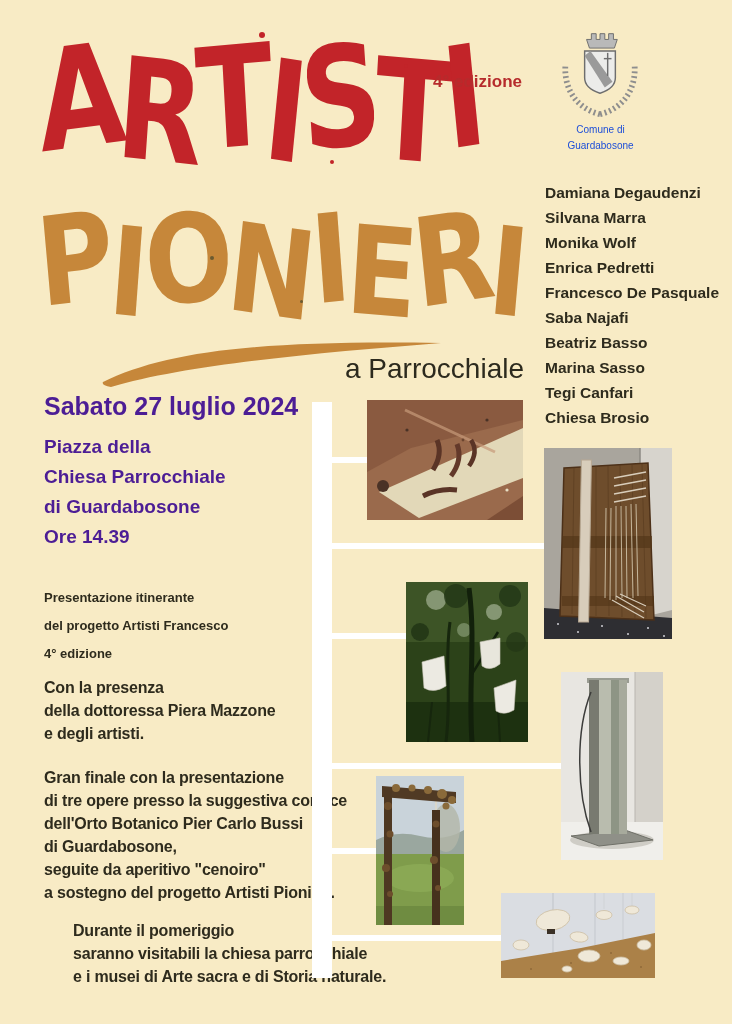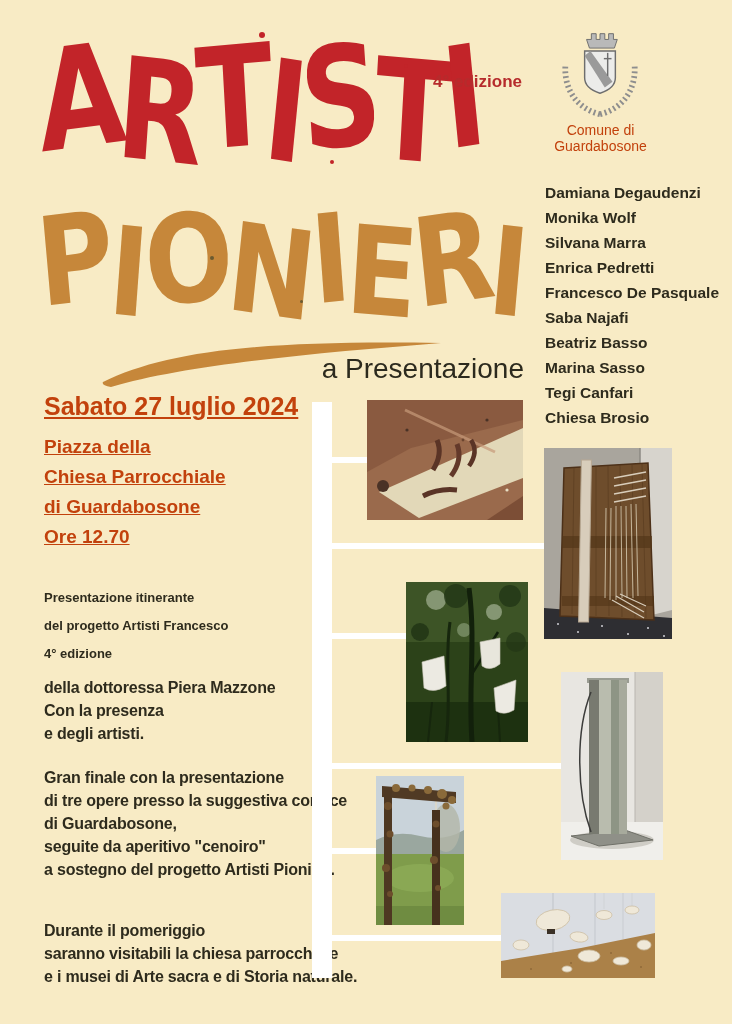--- a/index.html
+++ b/index.html
@@ -17,36 +17,36 @@
     transform:scaleY(1.25);transform-origin:left top;}
   .title-pionieri{left:38px;top:204px;font-size:104px;letter-spacing:-4px;color:#C6873A;
     transform:scaleY(1.18);transform-origin:left top;}
   .edition{left:433px;top:72px;font-size:17px;color:#B62B2C;font-weight:bold;}
   .swoosh{left:95px;top:332px;width:352px;height:56px;}
   .speck{border-radius:50%;}
 
   
   .crest{left:552px;top:28px;width:96px;height:92px;}
   .crest-caption{left:528px;top:122px;width:145px;text-align:center;
-    font-size:14px;line-height:16px;color:#c2410c;}
+    font-size:10px;line-height:16px;color:#1d4ed8;}
 
   
   .subtitle{left:314px;top:353px;width:210px;text-align:right;font-size:28px;color:#2C2A1E;}
   .artists{left:545px;top:180px;}
   .artist{font-size:15.5px;font-weight:bold;line-height:25px;color:#2E2B1D;}
 
   
-  .event-info{left:44px;top:392px;color:#c2410c;font-weight:bold;text-decoration:underline;}
+  .event-info{left:44px;top:392px;color:#4c1d95;font-weight:bold;}
   .event-date{font-size:25px;margin-bottom:11px;}
   .event-line{font-size:19px;line-height:30px;}
   .intro{left:44px;top:584px;font-size:13px;font-weight:bold;line-height:28px;}
   .para{left:44px;font-size:16px;font-weight:bold;line-height:23px;letter-spacing:-0.2px;}
   .presence{top:676px;}
   .finale{top:766px;}
-  .afternoon{top:919px;}
+  .afternoon{top:919px;margin-left:29px;}
 
   
   .band{left:312px;top:402px;width:20px;height:576px;background:#FFFFFF;}
   .branch{background:#FFFFFF;height:6px;}
 
   
   .photo{margin:0;padding:0;z-index:2;}
   .photo svg{display:block;width:100%;height:100%;}
 </style>
 </head>
@@ -77,56 +77,57 @@
     <line x1="58" y1="24" x2="58" y2="48" stroke="#6E6E6E" stroke-width="1.5"></line>
     <line x1="54" y1="30" x2="62" y2="30" stroke="#6E6E6E" stroke-width="1.5"></line>
   </svg>
   <div class="abs crest-caption">
     <div>Comune di</div>
     <div>Guardabosone</div>
   </div>
 
   <div class="abs artists">
     <div class="artist">Damiana Degaudenzi</div>
+    <div class="artist">Silvana Marra</div>
     <div class="artist">Monika Wolf</div>
-    <div class="artist">Silvana Marra</div>
     <div class="artist">Enrica Pedretti</div>
     <div class="artist">Francesco De Pasquale</div>
     <div class="artist">Saba Najafi</div>
     <div class="artist">Beatriz Basso</div>
     <div class="artist">Marina Sasso</div>
     <div class="artist">Tegi Canfari</div>
     <div class="artist">Chiesa Brosio</div>
   </div>
 
-  <div class="abs subtitle">a Presentazione</div>
+  <div class="abs subtitle">a Parrocchiale</div>
 
   <div class="abs event-info">
     <div class="event-date">Sabato 27 luglio 2024</div>
     <div class="event-line">Piazza della</div>
     <div class="event-line">Chiesa Parrocchiale</div>
     <div class="event-line">di Guardabosone</div>
-    <div class="event-line">Ore 12.70</div>
+    <div class="event-line">Ore 14.39</div>
   </div>
 
   <div class="abs intro">
     <div>Presentazione itinerante</div>
     <div>del progetto Artisti Francesco</div>
     <div>4° edizione</div>
   </div>
 
   <div class="abs para presence">
+    <div>Con la presenza</div>
     <div>della dottoressa Piera Mazzone</div>
-    <div>Con la presenza</div>
     <div>e degli artisti.</div>
   </div>
 
   <div class="abs para finale">
     <div>Gran finale con la presentazione</div>
     <div>di tre opere presso la suggestiva cornice</div>
+    <div>dell'Orto Botanico Pier Carlo Bussi</div>
     <div>di Guardabosone,</div>
     <div>seguite da aperitivo "cenoiro"</div>
     <div>a sostegno del progetto Artisti Pionieri.</div>
   </div>
 
   <div class="abs para afternoon">
     <div>Durante il pomeriggio</div>
     <div>saranno visitabili la chiesa parrocchiale</div>
     <div>e i musei di Arte sacra e di Storia naturale.</div>
   </div>

